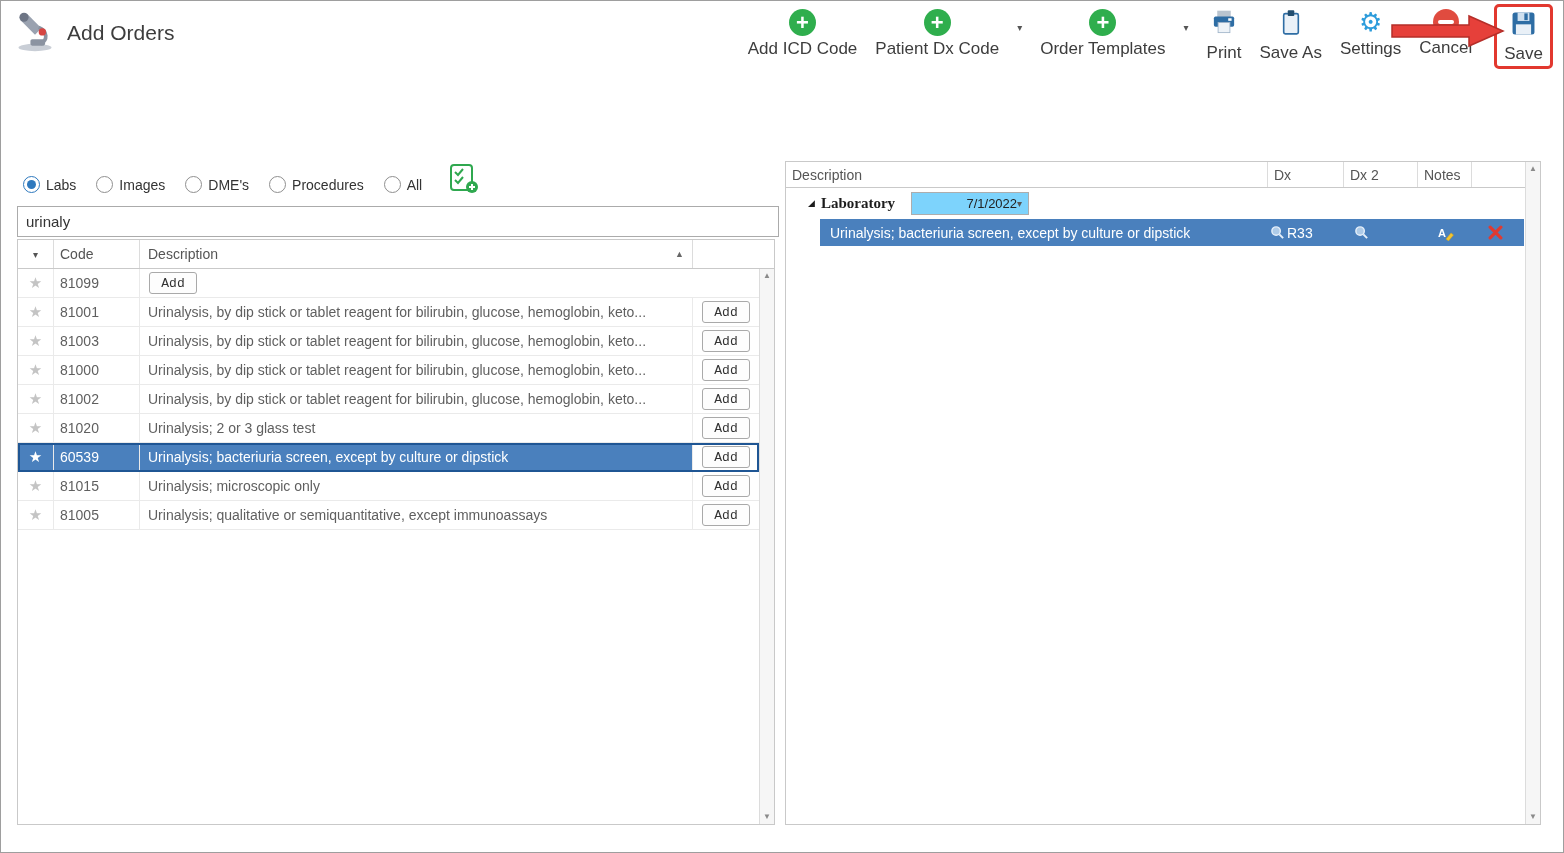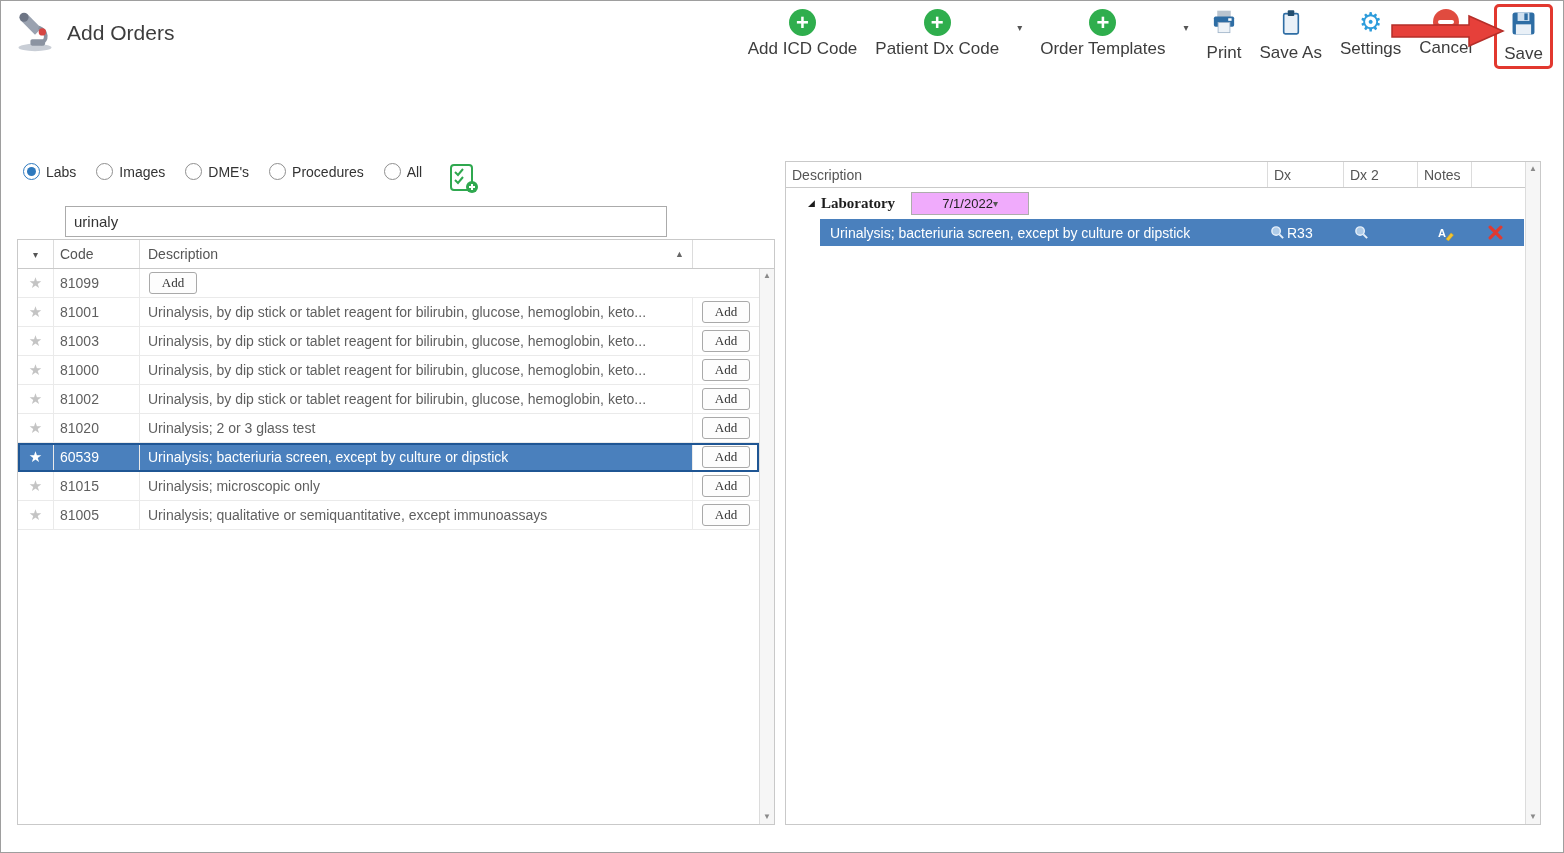--- a/index.html
+++ b/index.html
@@ -28,47 +28,47 @@
   .pb-label { font-weight: bold; }
   .pb-value { margin-left: 5px; color: #1c2940; }
 
   
   .tabs { position: absolute; left: 16px; top: 103px; display: flex; gap: 16px; align-items: flex-start; }
   .tab { font-size: 20px; color: #3a3a3a; padding: 7px 14px; cursor: pointer; }
   .tab.active { color: #2e79be; border: 1px solid #9a9a9a; background: #fff; }
 
   
   .left-panel { position: absolute; left: 16px; top: 160px; width: 758px; height: 664px; }
-  .filter-row { position: absolute; left: 6px; top: 2px; display: flex; align-items: flex-start; gap: 20px; }
+  .filter-row { position: absolute; left: 6px; top: 2px; display: flex; align-items: flex-end; gap: 20px; }
   .radio-opt { display: flex; align-items: center; gap: 6px; font-size: 14px; color: #333; cursor: pointer; }
   .radio { width: 17px; height: 17px; border-radius: 50%; border: 1px solid #8f8f8f; background: #fff; position: relative; }
   .radio.sel { border: 1px solid #2e79be; }
   .radio.sel::after { content: ""; position: absolute; left: 3px; top: 3px; width: 9px; height: 9px; border-radius: 50%; background: #2e79be; }
   .checklist-btn { margin-left: 6px; cursor: pointer; display: flex; }
-  .search-input { position: absolute; left: 0; top: 45px; width: 602px; height: 31px; border: 1px solid #ababab; padding: 0 8px; font-size: 15px; color: #333; font-family: "Liberation Sans", sans-serif; margin-left: 48px; }
+  .search-input { position: absolute; left: 0; top: 45px; width: 762px; height: 31px; border: 1px solid #ababab; padding: 0 8px; font-size: 15px; color: #333; font-family: "Liberation Sans", sans-serif; }
 
   .codes-grid { position: absolute; left: 0; top: 78px; width: 758px; height: 586px; border: 1px solid #c9c9c9; background: #fff; }
   .ghead { display: flex; height: 29px; border-bottom: 1px solid #c9c9c9; color: #555; font-size: 14px; }
   .gh-cell { display: flex; align-items: center; border-right: 1px solid #dcdcdc; }
   .gh-star { width: 36px; justify-content: center; }
   .gh-code { width: 86px; padding: 0 6px; }
   .gh-desc { flex: 1; padding: 0 8px 0 8px; justify-content: space-between; }
   .gh-add  { width: 66px; border-right: none; }
   .gh-pad  { width: 15px; border-right: none; }
   .caret-sm { font-size: 10px; color: #555; }
   .sort-asc { font-size: 9px; color: #666; }
 
   .grid-body { position: absolute; left: 0; top: 29px; right: 15px; bottom: 0; overflow: hidden; }
   .crow { display: flex; height: 29px; border-bottom: 1px solid #eaeaea; font-size: 14px; color: #5f5f5f; cursor: pointer; background: #fff; }
   .c-star { width: 36px; display: flex; align-items: center; justify-content: center; color: #c4c4c4; font-size: 15px; border-right: 1px solid #eaeaea; }
   .c-code { width: 86px; display: flex; align-items: center; padding: 0 6px; border-right: 1px solid #eaeaea; }
   .c-desc { flex: 1; display: flex; align-items: center; padding: 0 8px; border-right: 1px solid #eaeaea; white-space: nowrap; overflow: hidden; }
   .c-add  { width: 66px; display: flex; align-items: center; justify-content: center; }
   .add-btn { width: 48px; height: 22px; background: #fdfdfd; border: 1px solid #a9a9a9; border-radius: 3px; font-size: 13px; color: #333;
-             display: flex; align-items: center; justify-content: center; cursor: pointer; font-family: Liberation Serif, serif; }
+             display: flex; align-items: center; justify-content: center; cursor: pointer; font-family: Liberation Mono, monospace; }
   .crow.sel { background: #4a80bd; color: #fff; outline: 2px solid #1f5694; outline-offset: -2px; position: relative; z-index: 1; }
   .crow.sel .c-star { color: #fff; }
   .crow.sel .c-add { background: #fff; }
 
   .vscroll { position: absolute; right: 0; width: 15px; background: #f6f6f6; border-left: 1px solid #dcdcdc;
              display: flex; flex-direction: column; justify-content: space-between; align-items: center; padding: 3px 0; cursor: pointer; }
   .vs-left { top: 29px; bottom: 0; }
   .vs-right { top: 0; bottom: 0; }
   .vs-arrow { font-size: 8px; color: #8a8a8a; line-height: 1; }
 
@@ -78,22 +78,22 @@
   .oh-cell { display: flex; align-items: center; padding: 0 6px; }
   .oh-desc { flex: 1; }
   .oh-dx { width: 76px; border-left: 1px solid #dcdcdc; }
   .oh-dx2 { width: 74px; border-left: 1px solid #dcdcdc; }
   .oh-notes { width: 54px; border-left: 1px solid #dcdcdc; }
   .oh-blank { width: 54px; border-left: 1px solid #dcdcdc; }
 
   .group-row { display: flex; align-items: center; height: 30px; padding-left: 22px; }
   .expander { font-size: 9px; color: #1c1c1c; cursor: pointer; }
   .group-label { font-weight: bold; font-size: 15px; color: #1c1c1c; margin-left: 6px; font-family: Liberation Serif, serif; }
-  .date-box { margin-left: 16px; width: 118px; height: 23px; border: 1px solid #adadad; background: #f0abfc; display: flex; align-items: center;
-              justify-content: center; padding: 0 6px; font-size: 13px; color: #222; cursor: pointer; }
+  .date-box { margin-left: 16px; width: 118px; height: 23px; border: 1px solid #adadad; background: #7dd3fc; display: flex; align-items: center;
+              justify-content: flex-end; padding: 0 6px; font-size: 13px; color: #222; cursor: pointer; }
 
   .order-row { position: relative; margin: 1px 16px 0 34px; height: 27px; background: #4a80bd; color: #fff; font-size: 14px;
                display: flex; align-items: center; padding-left: 10px; cursor: pointer; }
   .o-desc { white-space: nowrap; overflow: hidden; }
   .o-abs { position: absolute; display: flex; align-items: center; gap: 2px; top: 0; height: 27px; }
   .o-dx { left: 450px; }
   .o-dx2 { left: 534px; }
   .o-notes { left: 618px; }
   .o-del { left: 668px; }
   .o-dx-text { font-size: 14px; color: #fff; }

